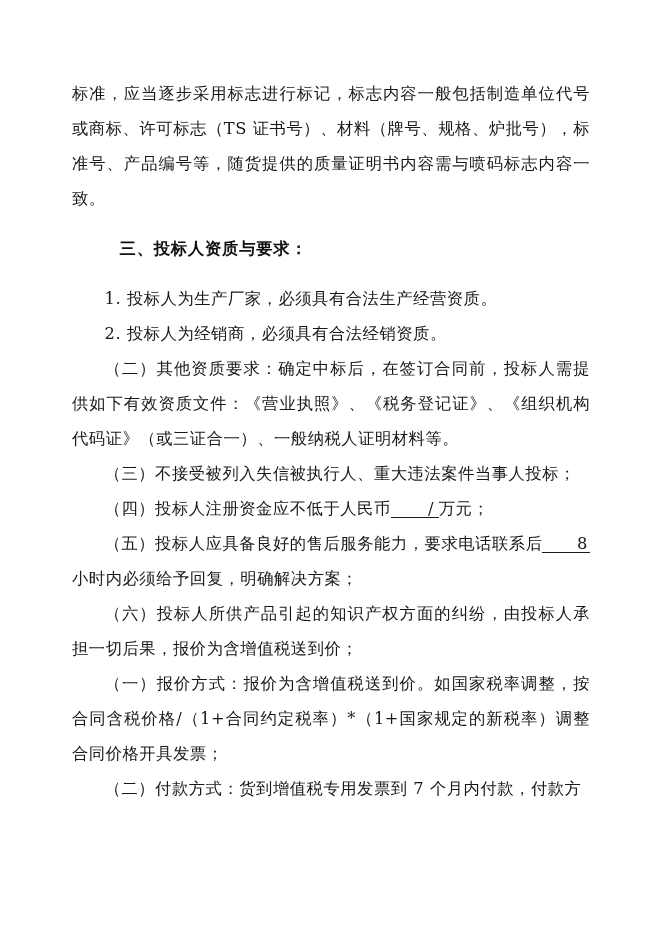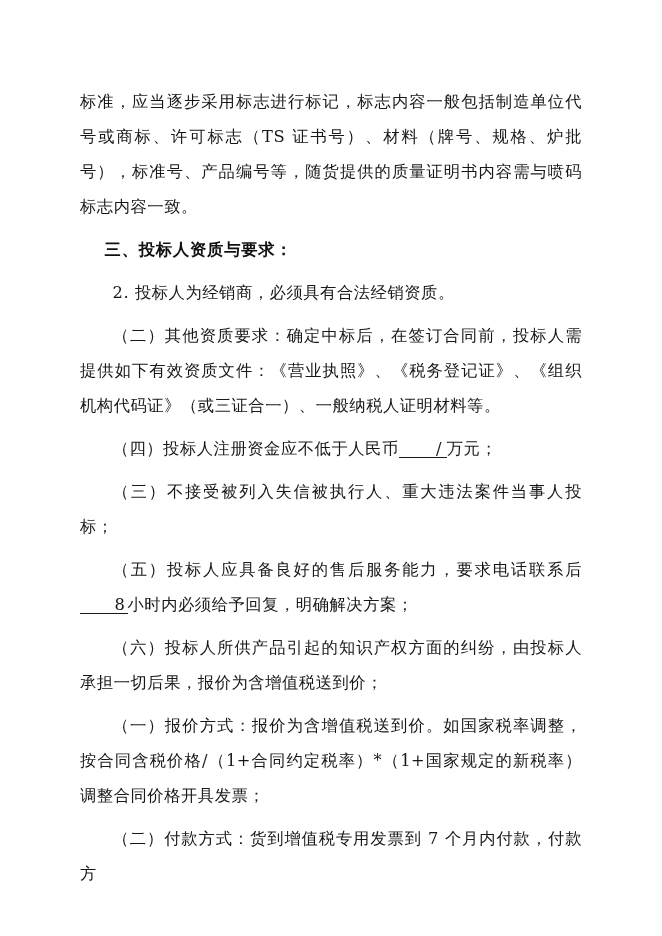--- a/index.html
+++ b/index.html
@@ -28,36 +28,36 @@
 
   .doc-body {
     position: absolute;
     left: 72px;
     top: 76px;
     width: 518px;
   }
 
   
   .para {
-    margin: 8px;
+    margin: 0;
     font-size: 16.3px;
     line-height: 35px;
     text-align: justify;
     text-justify: inter-ideograph;
     letter-spacing: 0.55px;
     color: #171717;
     word-break: break-all;
   }
 
   
   .indent-2 { text-indent: 2em; }
   .indent-0 { text-indent: 0; }
 
   .heading {
-    margin: 0;
+    margin: 15px;
     font-size: 16.3px;
     line-height: 35px;
     font-weight: bold;
     text-indent: 2em;
     letter-spacing: 0.8px;
     color: #101010;
   }
 
   
   .blank {
@@ -76,28 +76,29 @@
 <body>
 
 <div class="page">
   <div class="doc-body">
 
     <p class="para indent-0">标准，应当逐步采用标志进行标记，标志内容一般包括制造单位代号或商标、许可标志（TS 证书号）、材料（牌号、规格、炉批号），标准号、产品编号等，随货提供的质量证明书内容需与喷码标志内容一致。</p>
 
     <p class="heading">三、投标人资质与要求：</p>
 
 
+    <p class="para indent-2">1. 投标人为生产厂家，必须具有合法生产经营资质。</p>
 
     <p class="para indent-2">2. 投标人为经销商，必须具有合法经销资质。</p>
 
     <p class="para indent-2">（二）其他资质要求：确定中标后，在签订合同前，投标人需提供如下有效资质文件：《营业执照》、《税务登记证》、《组织机构代码证》（或三证合一）、一般纳税人证明材料等。</p>
 
+    <p class="para indent-2">（三）不接受被列入失信被执行人、重大违法案件当事人投标；</p>
+
     <p class="para indent-2"><span class="run">（四）投标人注册资金应不低于人民币</span><span class="blank blank-wide">/</span><span class="run">万元；</span></p>
-
-    <p class="para indent-2">（三）不接受被列入失信被执行人、重大违法案件当事人投标；</p>
 
     <p class="para indent-2"><span class="run">（五）投标人应具备良好的售后服务能力，要求电话联系后</span><span class="blank blank-narrow">8</span><span class="run">小时内必须给予回复，明确解决方案；</span></p>
 
     <p class="para indent-2">（六）投标人所供产品引起的知识产权方面的纠纷，由投标人承担一切后果，报价为含增值税送到价；</p>
 
 
     <p class="para indent-2">（一）报价方式：报价为含增值税送到价。如国家税率调整，按合同含税价格/（1+合同约定税率）*（1+国家规定的新税率）调整合同价格开具发票；</p>
 
     <p class="para indent-2">（二）付款方式：货到增值税专用发票到 7 个月内付款，付款方</p>
 

